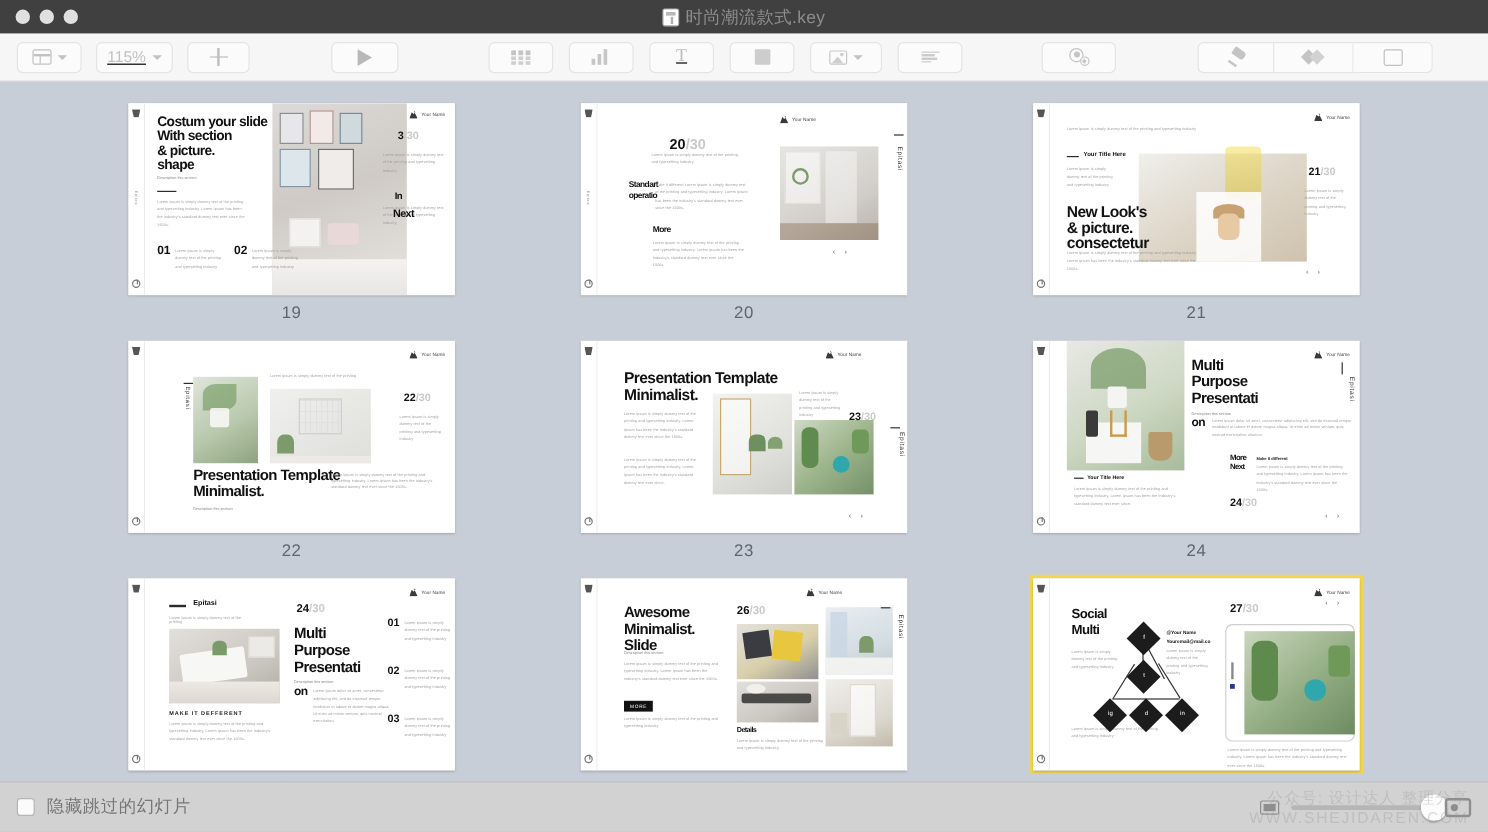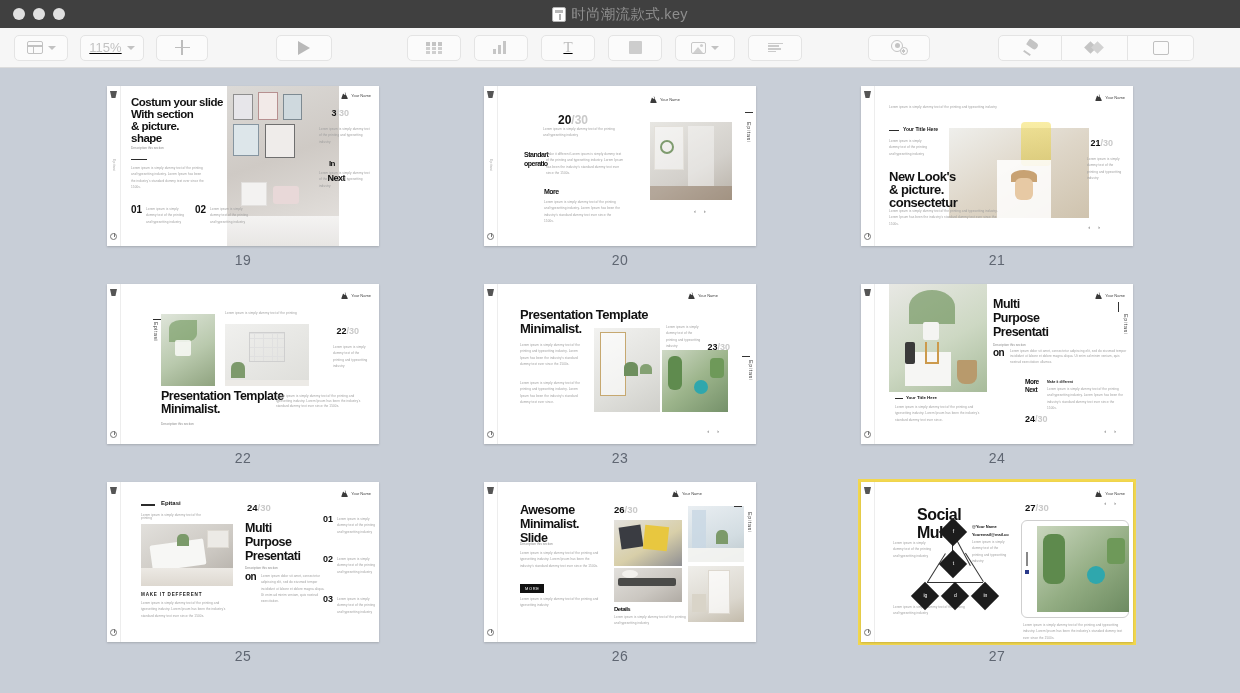--- a/index.html
+++ b/index.html
@@ -651,21 +651,21 @@
             <div class="rail">
               <div class="logo"></div>
               <div class="mid"></div>
               <div class="pwr"></div>
             </div>
             <div class="body">
               <div class="uname" style="right:8px;top:8px;">
                 <span class="av"></span>
                 <span>Your Name</span>
               </div>
-              <div class="bigtitle" style="position:absolute;left:18px;top:24px;font-size:16px;line-height:1.15;margin-left:24px;">
+              <div class="bigtitle" style="position:absolute;left:18px;top:24px;font-size:11px;line-height:1.15;">
                 <div>Social</div>
                 <div>Multi</div>
               </div>
               <div class="lor" style="position:absolute;left:18px;top:58px;width:44px;">Lorem ipsum is simply dummy text of the printing and typesetting industry</div>
               <div class="lor" style="position:absolute;left:18px;top:122px;width:76px;">Lorem ipsum is simply dummy text of the printing and typesetting industry</div>
 
               <div class="connector" style="left:78px;top:50px;width:38px;transform:rotate(62deg);"></div>
               <div class="connector" style="left:78px;top:50px;width:40px;transform:rotate(90deg);"></div>
               <div class="connector" style="left:52px;top:100px;width:56px;"></div>
               <div class="connector" style="left:52px;top:100px;width:34px;transform:rotate(-58deg);"></div>
@@ -705,14 +705,31 @@
               <div class="lor" style="position:absolute;left:148px;top:140px;width:106px;">Lorem ipsum is simply dummy text of the printing and typesetting industry. Lorem Ipsum has been the industry's standard dummy text ever since the 1500s.</div>
             </div>
           </div>
         </div>
         <div class="slide-num">27</div>
       </div>
 
     </div>
   </div>
 
+  <div class="bottombar">
+    <div class="chk-wrap">
+      <div class="chk"></div>
+      <div class="chk-label">隐藏跳过的幻灯片</div>
+    </div>
+    <div class="zoomctl">
+      <div class="zoom-icon"></div>
+      <div class="slider">
+        <div class="knob"></div>
+      </div>
+      <div class="viewbtn"></div>
+    </div>
+    <div class="watermark">
+      <div class="wm1">公众号: 设计达人 整理分享</div>
+      <div class="wm2">WWW.SHEJIDAREN.COM</div>
+    </div>
+  </div>
 
 </div>
 
 </body></html>

